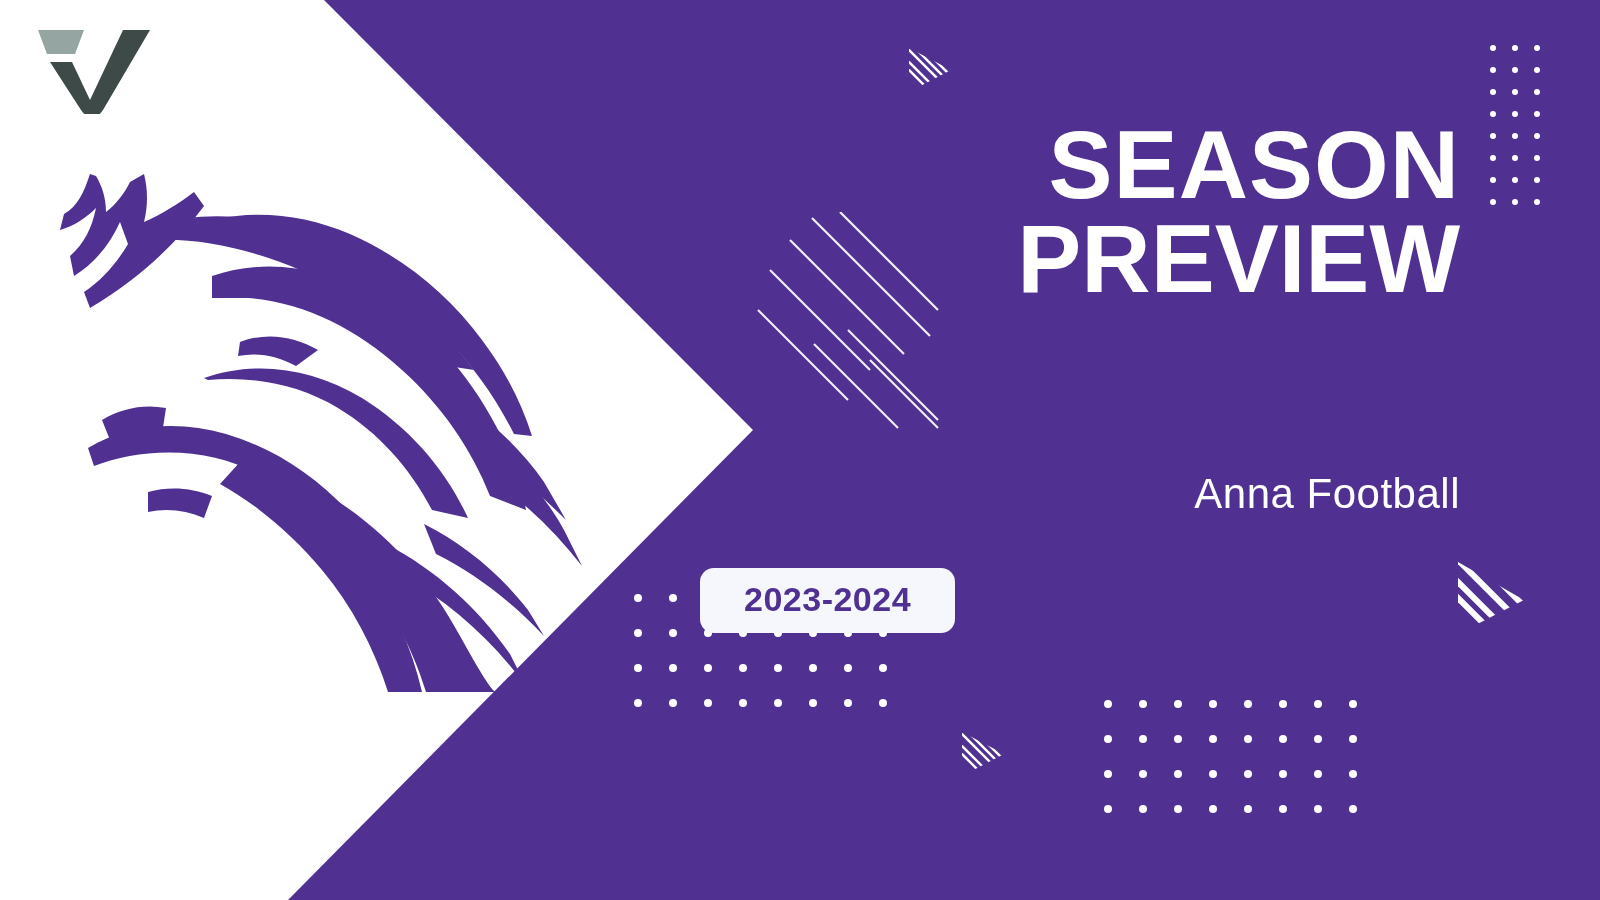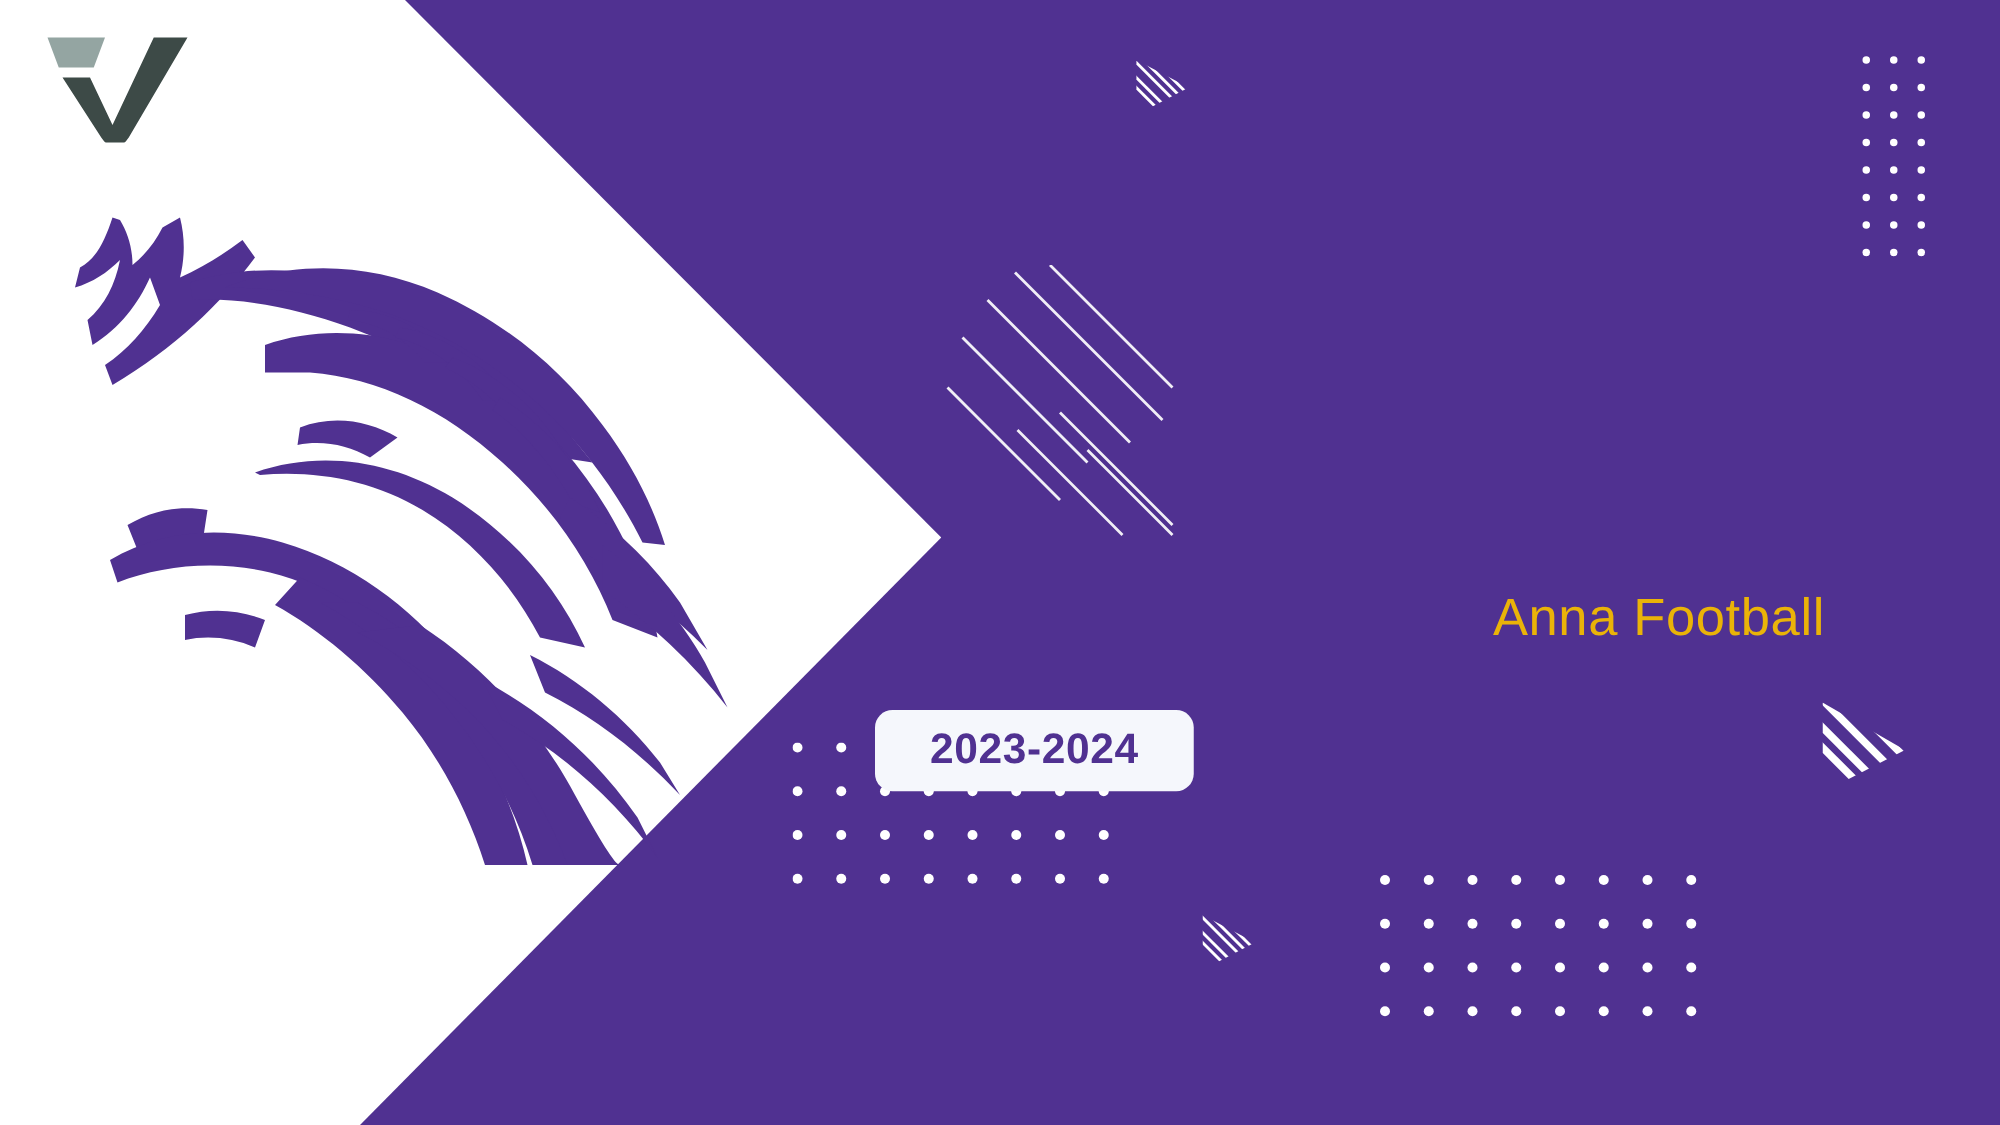--- a/index.html
+++ b/index.html
@@ -78,21 +78,21 @@
     letter-spacing: 1px;
   }
   .title-line.l2 { letter-spacing: 0px; }
 
   .subtitle {
     position: absolute;
     right: 0;
     top: 470px;
     width: 100%;
     text-align: right;
-    color: #eab308;
+    color: #ffffff;
     font-family: "Liberation Sans", sans-serif;
     font-weight: normal;
     font-size: 42px;
     letter-spacing: 0.5px;
   }
 
   .season-badge-wrap {
     position: absolute;
     right: 0;
     top: 568px;
@@ -387,20 +387,24 @@
         <circle cx="144" cy="109" r="4"></circle>
           <circle cx="179" cy="109" r="4"></circle>
           <circle cx="214" cy="109" r="4"></circle>
           <circle cx="249" cy="109" r="4"></circle>
       </g>
     </svg>
   </div>
 
   <div class="content">
 
+    <div class="title-block">
+      <span class="title-line l1">SEASON</span>
+      <span class="title-line l2">PREVIEW</span>
+    </div>
 
     <div class="subtitle">Anna Football</div>
 
     <div class="season-badge-wrap">
       <span class="season-badge">2023-2024</span>
     </div>
 
   </div>
 
 </div>

